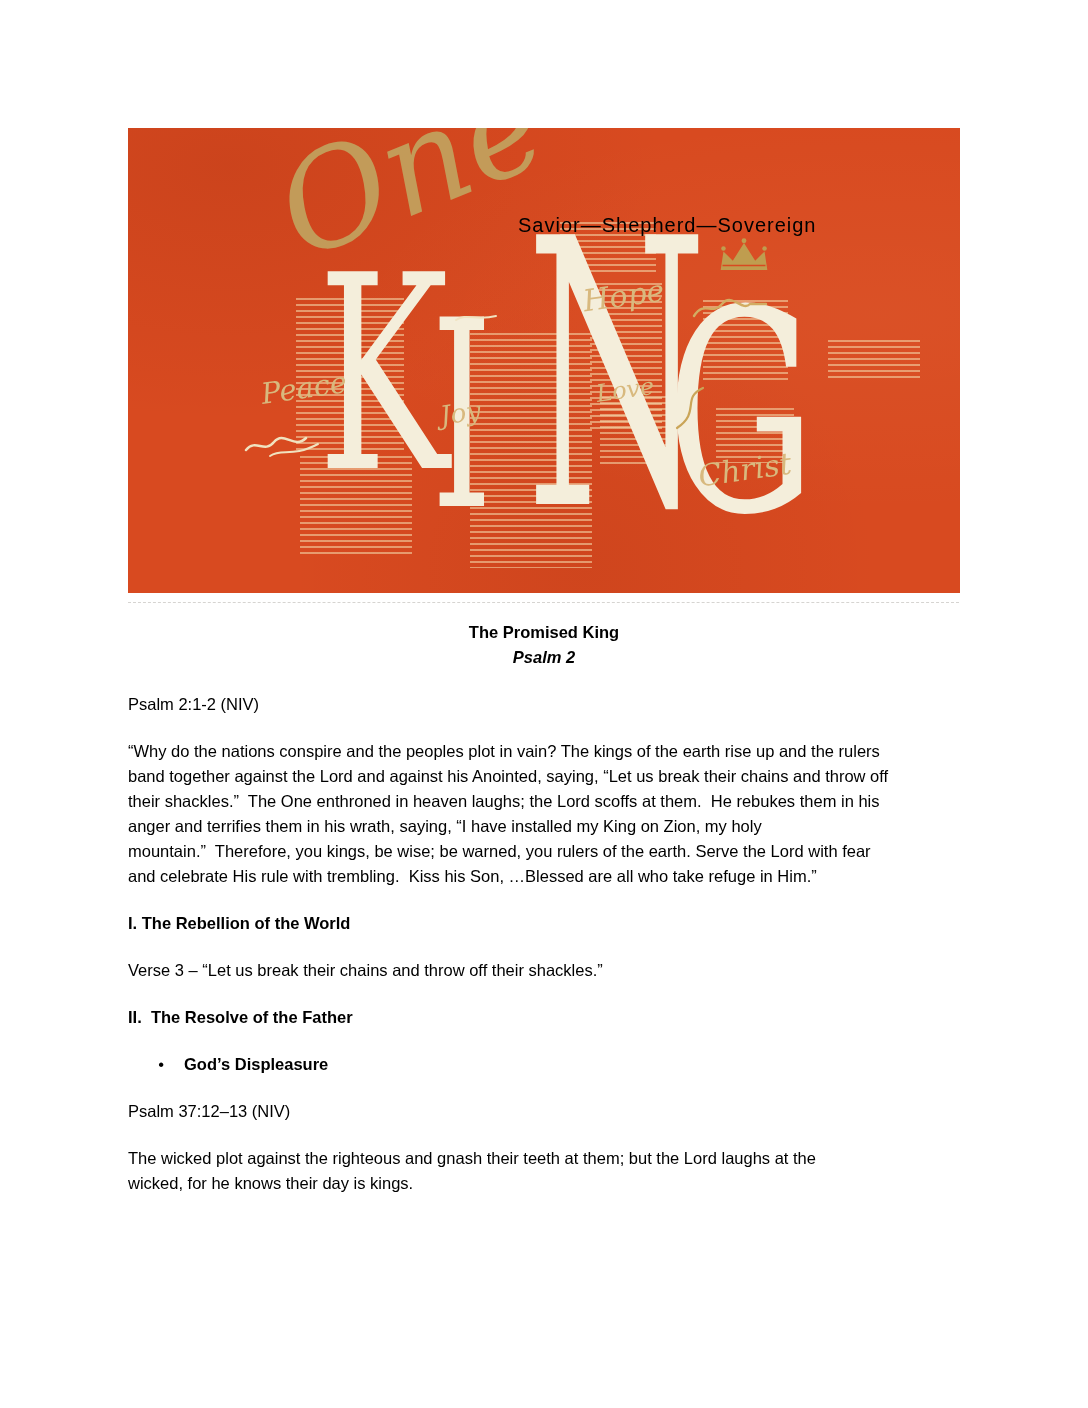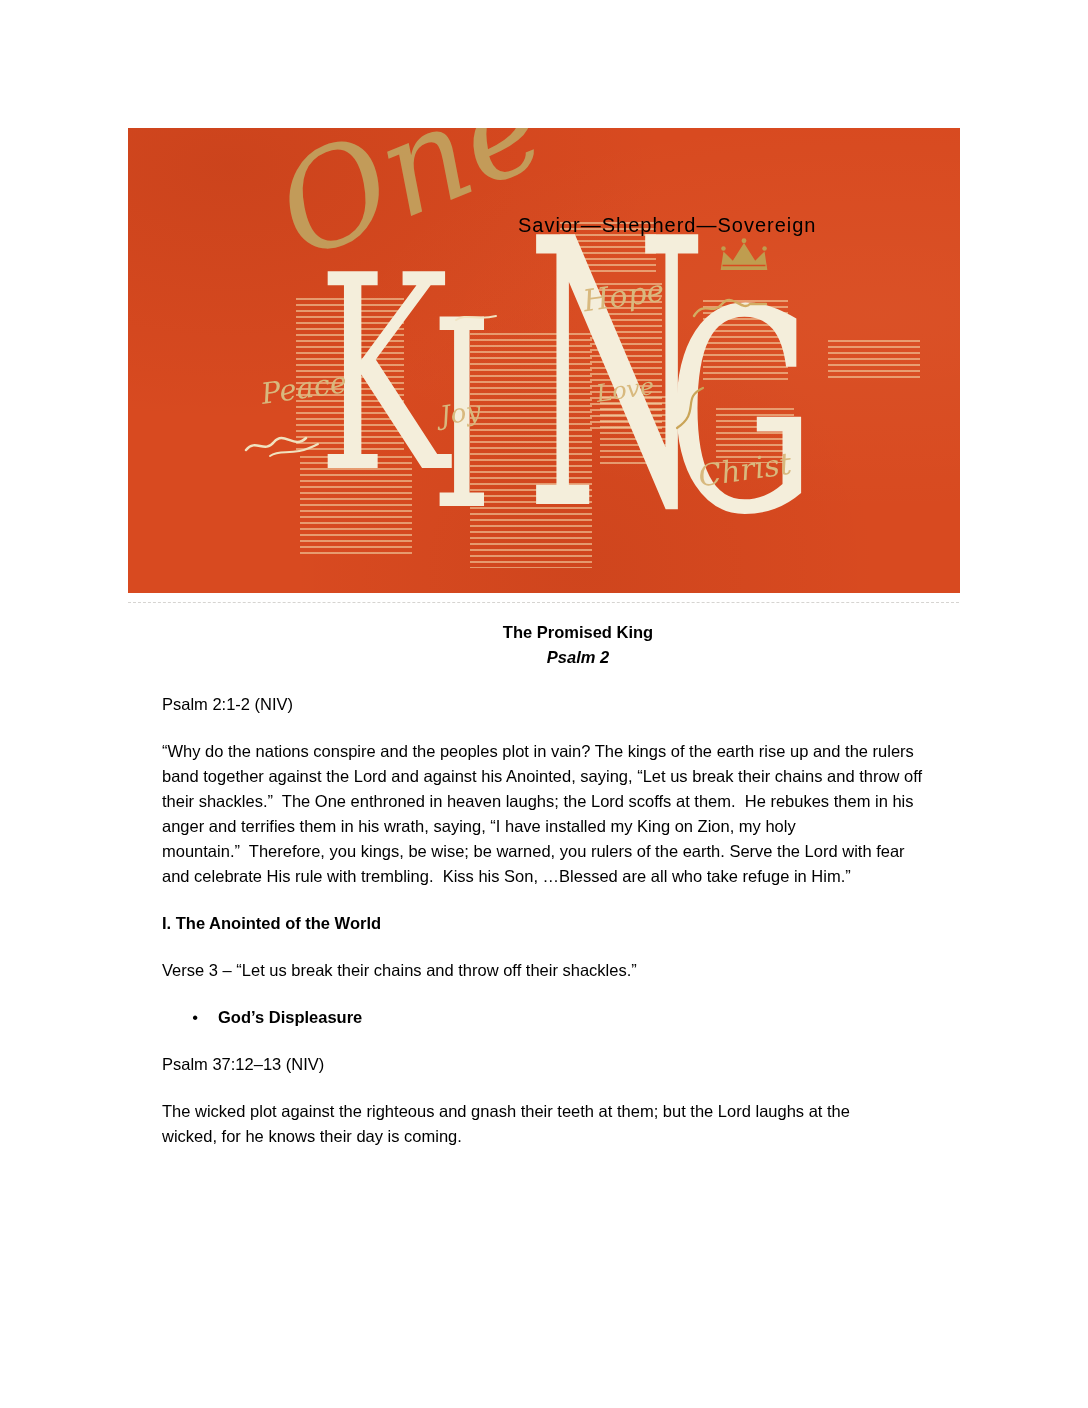--- a/index.html
+++ b/index.html
@@ -58,21 +58,21 @@
 
   
   .img-underline{
     position:absolute;left:128px;top:602px;width:831px;height:0;
     border-top:1px dashed #d2d0cd;opacity:.9;
   }
 
   
   .doc{
     position:absolute;left:128px;top:620px;width:832px;
-    font-size:16.5px;line-height:25px;margin-left:34px;
+    font-size:16.5px;line-height:25px;
   }
   .doc p{margin:0 0 22px 0;white-space:pre-wrap;}
   .t-center{text-align:center;font-weight:700;margin:0 !important;}
   .t-center.last{margin:0 0 22px 0 !important;font-style:italic;}
   .h-bold{font-weight:700;}
   .bullet-row{display:flex;margin:0 0 22px 0;}
   .bullet-row .bullet{width:36px;text-align:right;flex:0 0 36px;}
   .bullet-row .bullet-label{font-weight:700;margin-left:20px;}
 </style>
 </head>
@@ -138,29 +138,30 @@
 
     <p>Psalm 2:1-2 (NIV)</p>
 
     <p>“Why do the nations conspire and the peoples plot in vain? The kings of the earth rise up and the rulers
 band together against the Lord and against his Anointed, saying, “Let us break their chains and throw off
 their shackles.”  The One enthroned in heaven laughs; the Lord scoffs at them.  He rebukes them in his
 anger and terrifies them in his wrath, saying, “I have installed my King on Zion, my holy
 mountain.”  Therefore, you kings, be wise; be warned, you rulers of the earth. Serve the Lord with fear
 and celebrate His rule with trembling.  Kiss his Son, …Blessed are all who take refuge in Him.”</p>
 
-    <p class="h-bold">I. The Anointed of the World</p>
+    <p class="h-bold">I. The Rebellion of the World</p>
 
     <p>Verse 3 – “Let us break their chains and throw off their shackles.”</p>
 
+    <p class="h-bold">II.  The Resolve of the Father</p>
 
     <div class="bullet-row">
       <span class="bullet">•</span>
       <span class="bullet-label">God’s Displeasure</span>
     </div>
 
 
     <p>Psalm 37:12–13 (NIV)</p>
 
     <p>The wicked plot against the righteous and gnash their teeth at them; but the Lord laughs at the
-wicked, for he knows their day is coming.</p>
+wicked, for he knows their day is kings.</p>
   </main>
 </div>
 
 </body></html>

